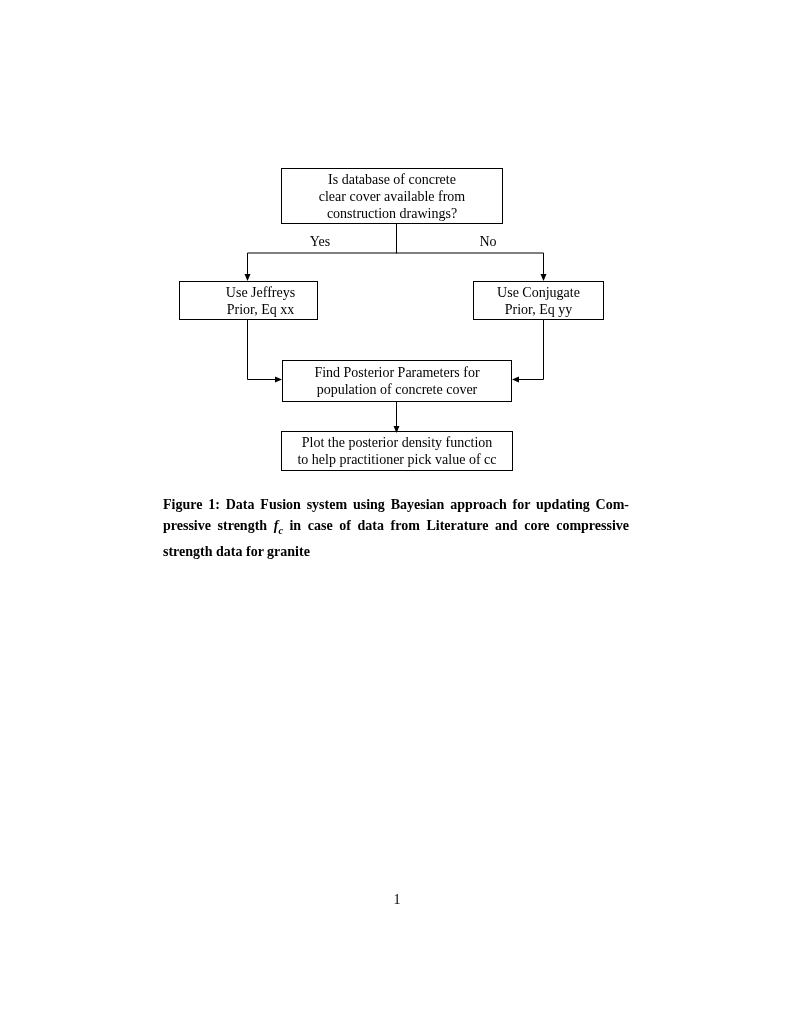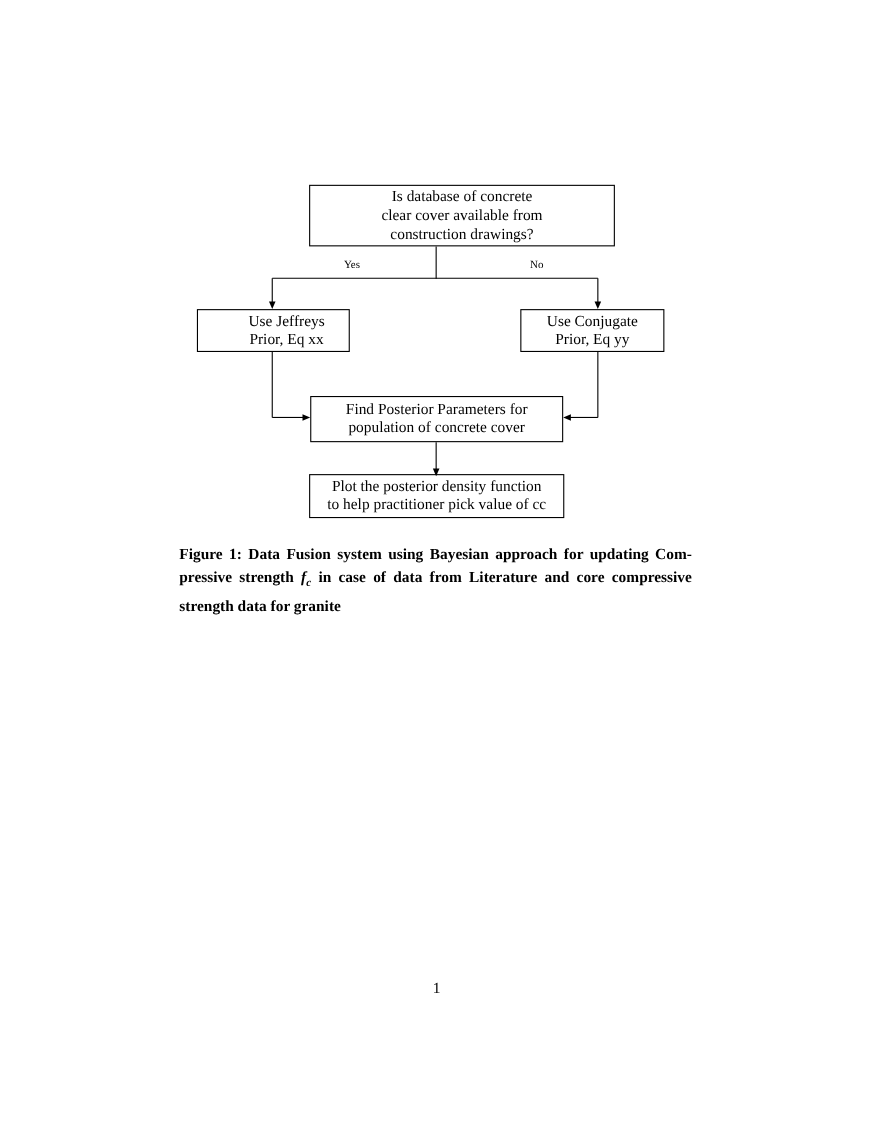--- a/index.html
+++ b/index.html
@@ -24,30 +24,30 @@
     border: 1px solid #000000;
     background: #ffffff;
     display: flex;
     align-items: center;
     justify-content: center;
     text-align: center;
     white-space: pre-line;
     font-size: 14px;
     line-height: 17px;
   }
-  .node-decision { left: 281px; top: 168px; width: 278px; height: 56px; }
+  .node-decision { left: 281px; top: 168px; width: 222px; height: 56px; }
   .node-jeffreys { left: 179px; top: 281px; width: 139px; height: 39px; padding-left: 24px; }
   .node-conjugate { left: 473px; top: 281px; width: 131px; height: 39px; }
   .node-posterior { left: 282px; top: 360px; width: 230px; height: 42px; }
   .node-plot      { left: 281px; top: 431px; width: 232px; height: 40px; }
   .edge-label {
     position: absolute;
     top: 233px;
     transform: translateX(-50%);
-    font-size: 10px;
+    font-size: 14px;
     line-height: 17px;
   }
   .edge-label-yes { left: 320px; }
   .edge-label-no  { left: 488px; }
   svg.connectors {
     position: absolute;
     left: 0; top: 0;
     width: 794px; height: 1028px;
     pointer-events: none;
   }

